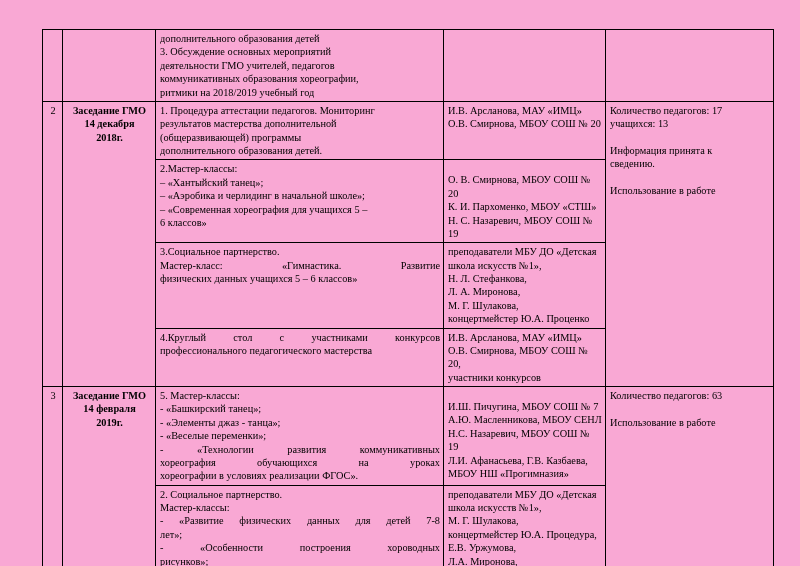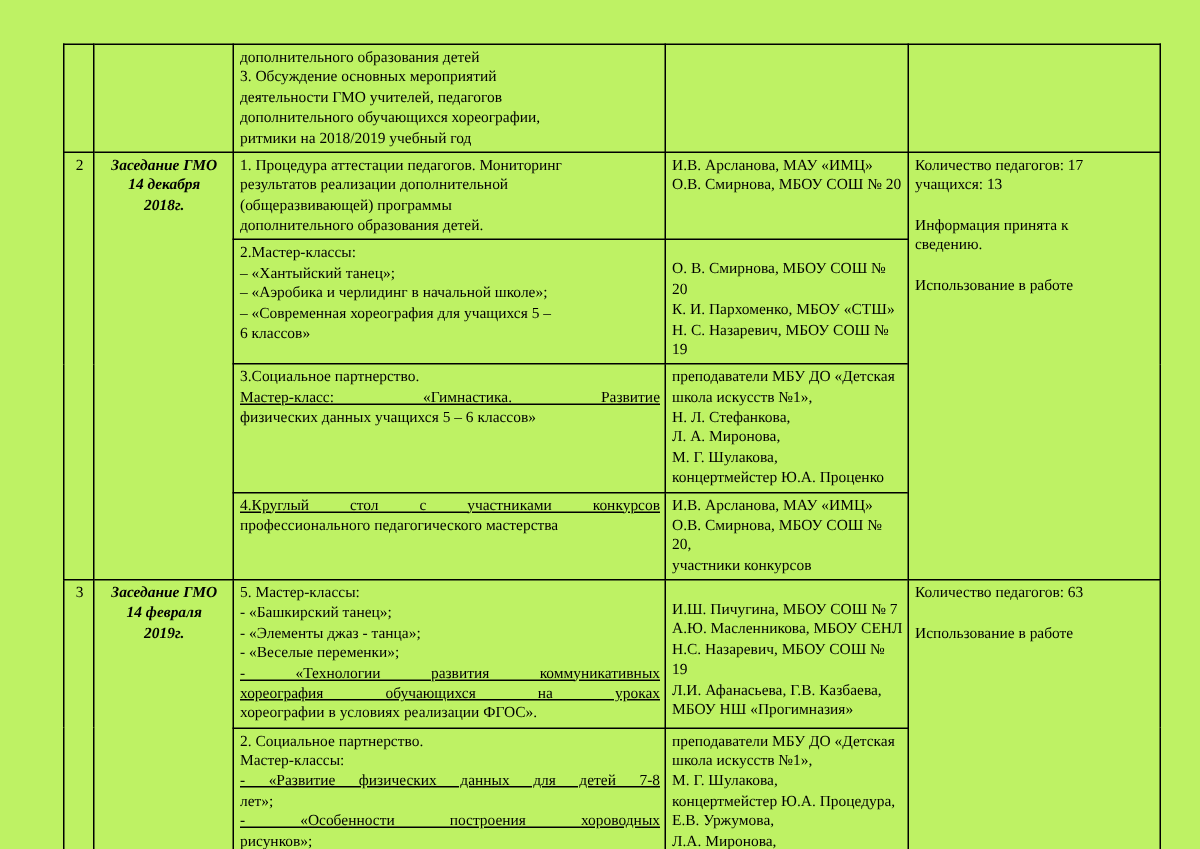--- a/index.html
+++ b/index.html
@@ -13,21 +13,21 @@
     height: 566px;
     font-family: "Liberation Serif", "DejaVu Serif", serif;
     color: #000000;
     overflow: hidden;
   }
 
   .page {
     position: relative;
     width: 800px;
     height: 566px;
-    background: #bef264;
+    background: #f9a8d4;
     box-sizing: border-box;
   }
 
   .doc-table {
     position: absolute;
     left: 42px;
     top: 29px;
     width: 731px;
     border-collapse: collapse;
     table-layout: fixed;
@@ -51,29 +51,29 @@
 
   .cell-num {
     text-align: center;
     padding-top: 2px;
   }
 
   .cell-date {
     text-align: center;
     font-weight: bold;
   }
-  .cell-date .dline { display: block; font-style: italic; }
+  .cell-date .dline { display: block; }
 
   .topic p,
   .who p,
   .res p {
     margin: 0;
   }
 
-  .just { text-align: justify; text-align-last: justify; text-decoration: underline; }
+  .just { text-align: justify; text-align-last: justify; }
   .plain { text-align: left; }
 
   .blank-line { display: block; height: 11px; }
 
   
   .empty { }
 </style>
 </head>
 <body>
 
@@ -89,37 +89,37 @@
     </colgroup>
     <tbody>
 
       <tr>
         <td class="cell-num"></td>
         <td class="cell-date"></td>
         <td class="topic">
           <p class="plain">дополнительного образования детей</p>
           <p class="plain">3. Обсуждение основных мероприятий</p>
           <p class="plain">деятельности ГМО учителей, педагогов</p>
-          <p class="plain">дополнительного обучающихся хореографии,</p>
+          <p class="plain">коммуникативных образования хореографии,</p>
           <p class="plain">ритмики на 2018/2019 учебный год</p>
         </td>
         <td class="who empty"></td>
         <td class="res empty"></td>
       </tr>
 
       <tr>
         <td class="cell-num" rowspan="4">2</td>
         <td class="cell-date" rowspan="4">
           <span class="dline">Заседание ГМО</span>
           <span class="dline">14 декабря</span>
           <span class="dline">2018г.</span>
         </td>
         <td class="topic">
           <p class="plain">1. Процедура аттестации педагогов. Мониторинг</p>
-          <p class="plain">результатов реализации дополнительной</p>
+          <p class="plain">результатов мастерства дополнительной</p>
           <p class="plain">(общеразвивающей) программы</p>
           <p class="plain">дополнительного образования детей.</p>
         </td>
         <td class="who">
           <p class="plain">И.В. Арсланова, МАУ «ИМЦ»</p>
           <p class="plain">О.В. Смирнова, МБОУ СОШ № 20</p>
         </td>
         <td class="res" rowspan="4">
           <p class="plain">Количество педагогов: 17</p>
           <p class="plain">учащихся: 13</p>

